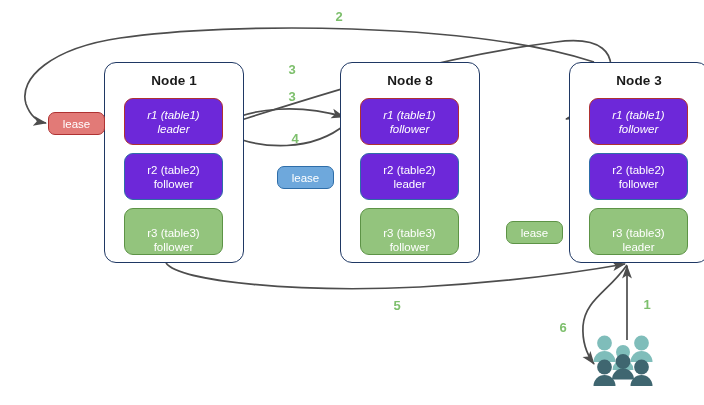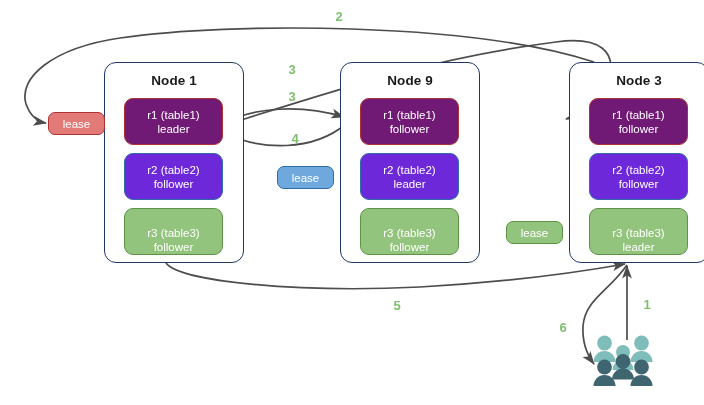--- a/index.html
+++ b/index.html
@@ -50,21 +50,21 @@
     border-radius: 9px;
     display: flex;
     flex-direction: column;
     align-items: center;
     justify-content: center;
     color: #ffffff;
     font-size: 11.5px;
     line-height: 14px;
     text-align: center;
   }
-  .replica.red   { background: #701a75; border: 1.5px solid #AF3232; }
+  .replica.red   { background: #6d28d9; border: 1.5px solid #AF3232; font-style: italic; }
   .replica.blue  { background: #6d28d9; border: 1.5px solid #2E6DA8; }
   .replica.green { background: #93C47D; border: 1.5px solid #5D9346; justify-content: flex-end; }
   .lease {
     position: absolute;
     box-sizing: border-box;
     border-radius: 7px;
     display: flex;
     align-items: center;
     justify-content: center;
     color: #ffffff;
@@ -125,21 +125,21 @@
   <div class="replica blue" style="left:124px; top:153px; width:99px; height:47px;">
     <div>r2 (table2)</div>
     <div>follower</div>
   </div>
   <div class="replica green" style="left:124px; top:208px; width:99px; height:47px;">
     <div>r3 (table3)</div>
     <div>follower</div>
   </div>
 
   <div class="node-box" style="left:340px; top:62px; width:140px; height:201px;"></div>
-  <div class="node-title" style="left:340px; top:73px; width:140px;">Node 9</div>
+  <div class="node-title" style="left:340px; top:73px; width:140px;">Node 8</div>
   <div class="replica red" style="left:360px; top:98px; width:99px; height:47px;">
     <div>r1 (table1)</div>
     <div>follower</div>
   </div>
   <div class="replica blue" style="left:360px; top:153px; width:99px; height:47px;">
     <div>r2 (table2)</div>
     <div>leader</div>
   </div>
   <div class="replica green" style="left:360px; top:208px; width:99px; height:47px;">
     <div>r3 (table3)</div>

